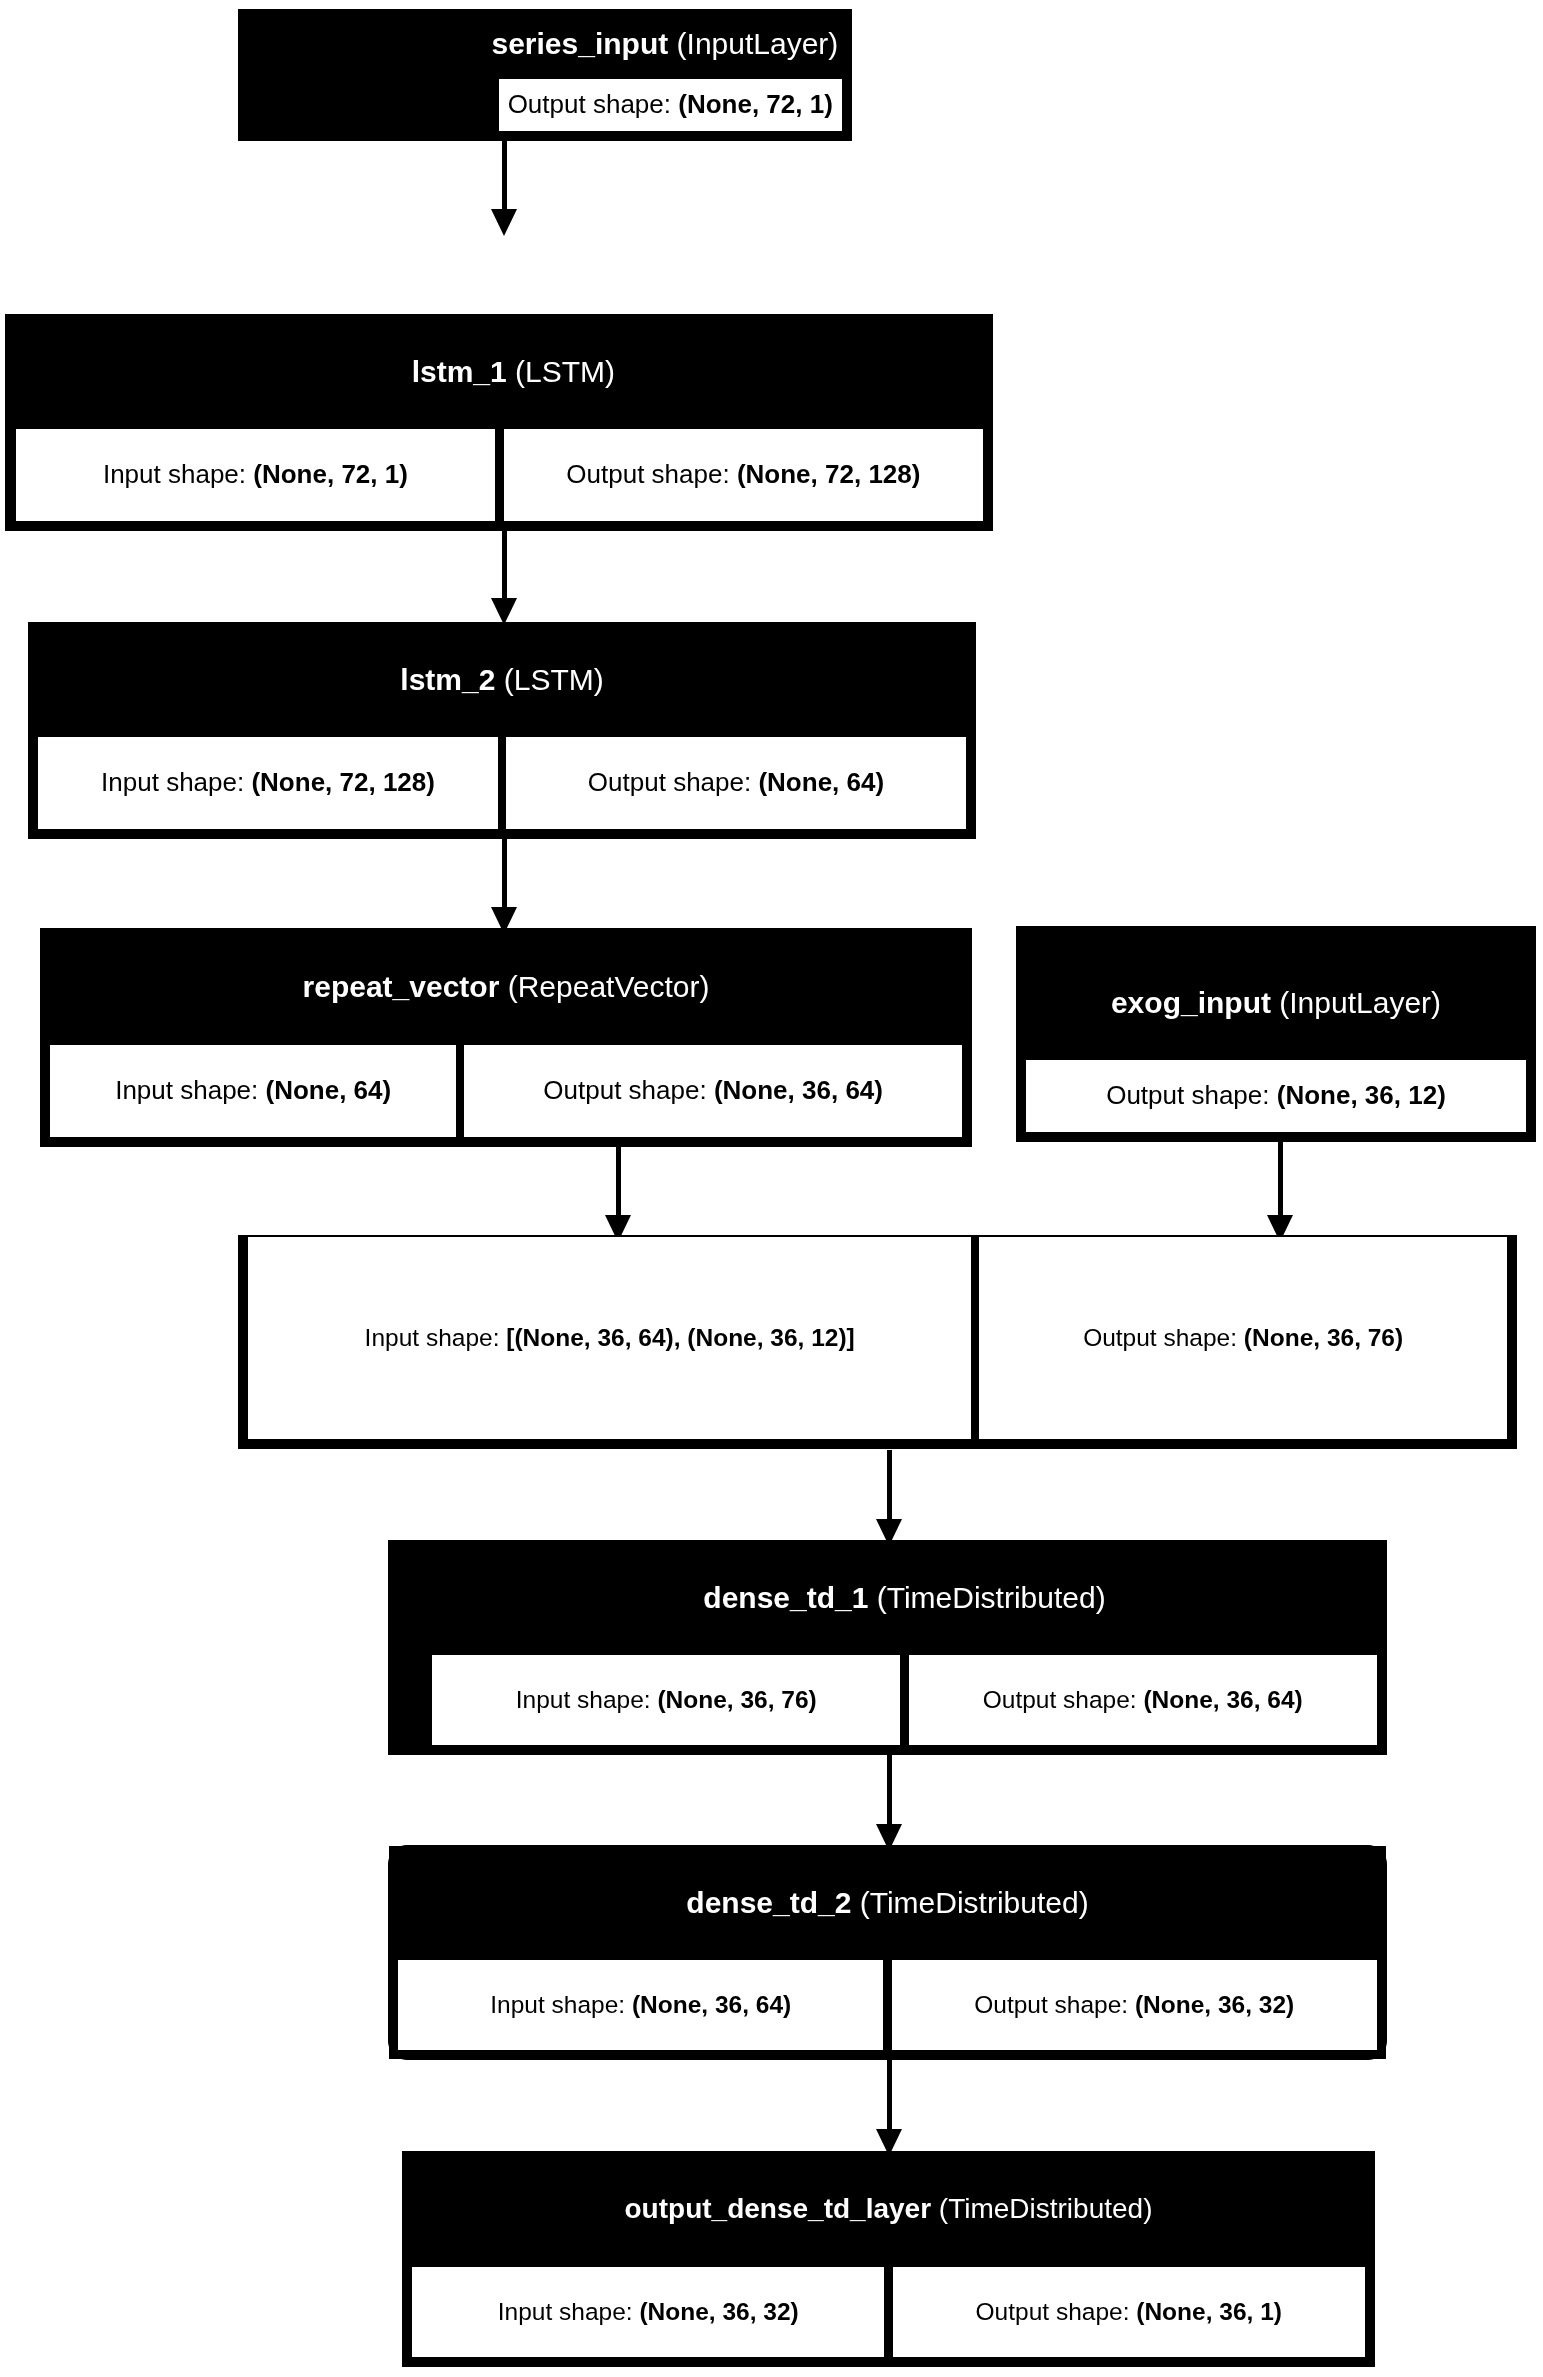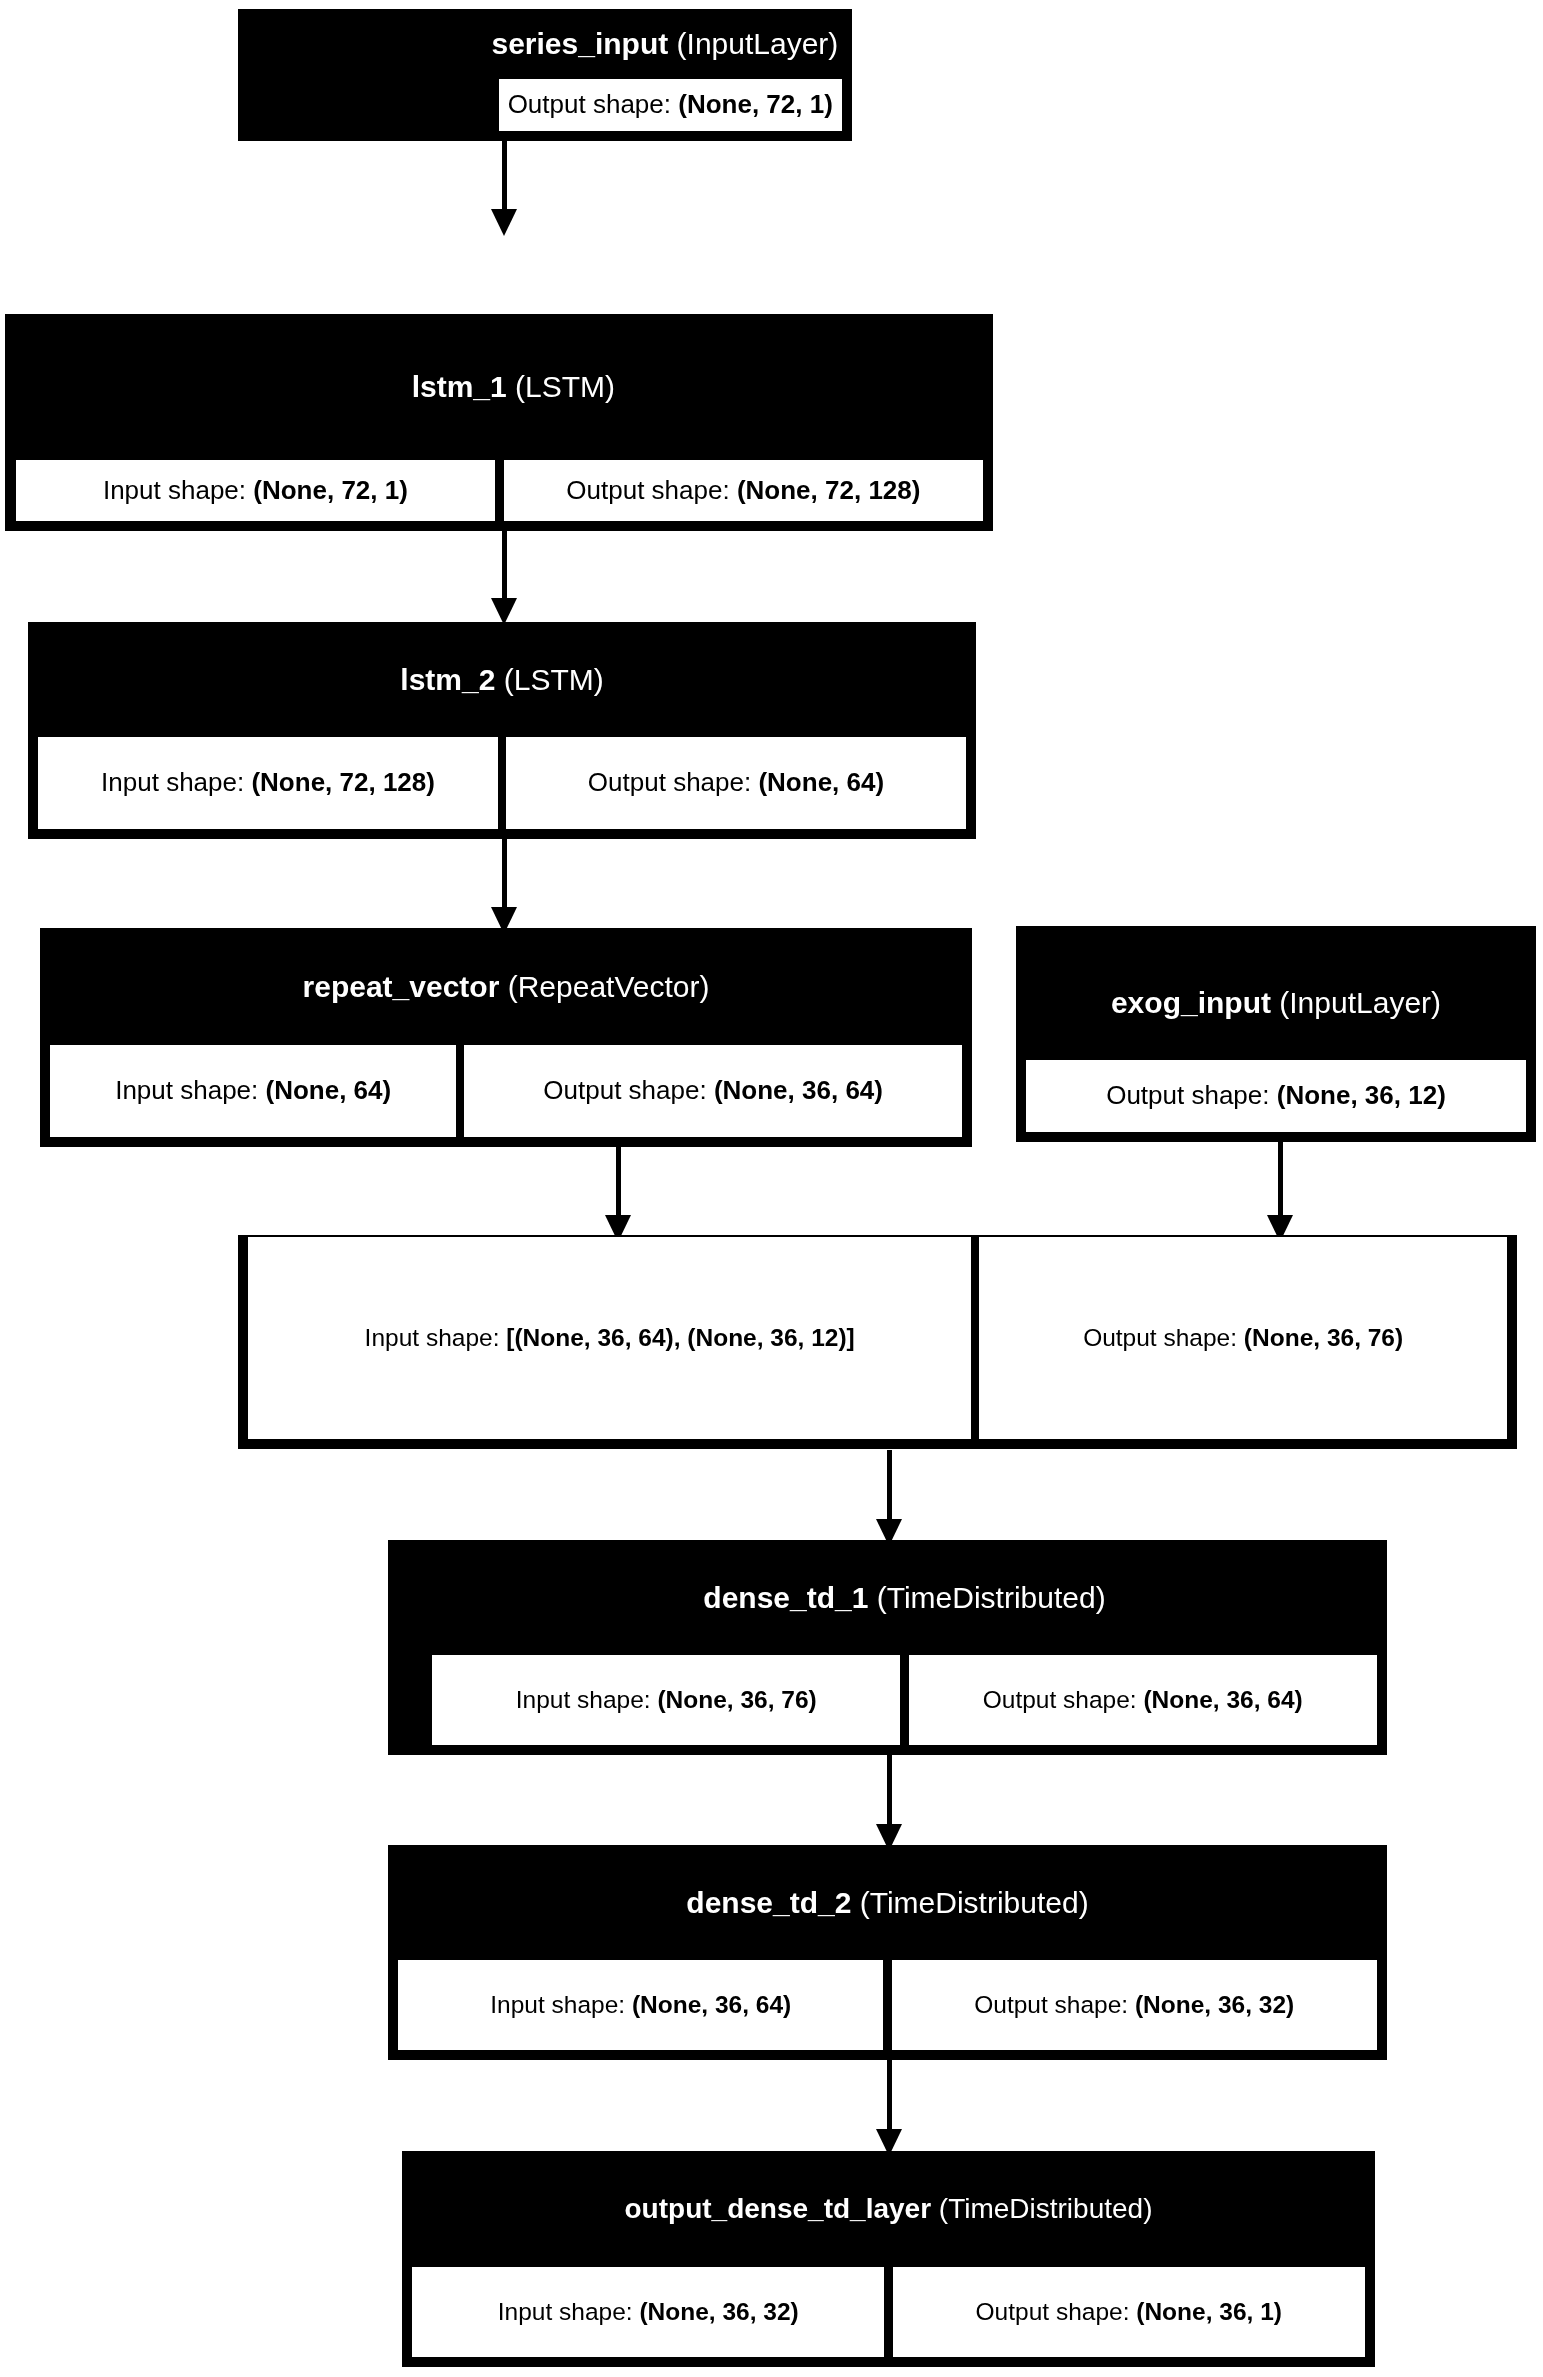--- a/index.html
+++ b/index.html
@@ -143,21 +143,21 @@
       <span class="lname">series_input</span>&nbsp;<span class="ltype">(InputLayer)</span>
     </div>
     <div class="node-body">
       <div class="shape-cell fs-shape-lg">
         <span class="slabel">Output shape:</span>&nbsp;<span class="sval">(None, 72, 1)</span>
       </div>
     </div>
   </div>
 
   <div class="node" style="left:5.4px; top:314px; width:988px; height:217px;">
-    <div class="node-header fs-title-lg" style="height:144px;margin-left:28px;">
+    <div class="node-header fs-title-lg" style="height:113px;margin-left:28px;">
       <span class="lname">lstm_1</span>&nbsp;<span class="ltype">(LSTM)</span>
     </div>
     <div class="node-body">
       <div class="shape-cell fs-shape-lg">
         <span class="slabel">Input shape:</span>&nbsp;<span class="sval">(None, 72, 1)</span>
       </div>
       <div class="shape-cell fs-shape-lg">
         <span class="slabel">Output shape:</span>&nbsp;<span class="sval">(None, 72, 128)</span>
       </div>
     </div>
@@ -220,21 +220,21 @@
     <div class="node-body">
       <div class="shape-cell fs-shape-md">
         <span class="slabel">Input shape:</span>&nbsp;<span class="sval">(None, 36, 76)</span>
       </div>
       <div class="shape-cell fs-shape-md">
         <span class="slabel">Output shape:</span>&nbsp;<span class="sval">(None, 36, 64)</span>
       </div>
     </div>
   </div>
 
-  <div class="node" style="left:388px; top:1845px; width:999px; height:215px;">
+  <div class="node" style="left:388px; top:1845px; width:999px; height:215px;border-radius:19px;">
     <div class="node-header fs-title-lg" style="height:113px;">
       <span class="lname">dense_td_2</span>&nbsp;<span class="ltype">(TimeDistributed)</span>
     </div>
     <div class="node-body">
       <div class="shape-cell fs-shape-md">
         <span class="slabel">Input shape:</span>&nbsp;<span class="sval">(None, 36, 64)</span>
       </div>
       <div class="shape-cell fs-shape-md">
         <span class="slabel">Output shape:</span>&nbsp;<span class="sval">(None, 36, 32)</span>
       </div>

